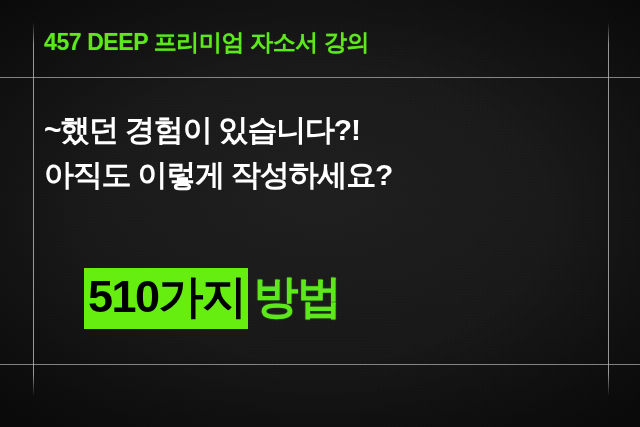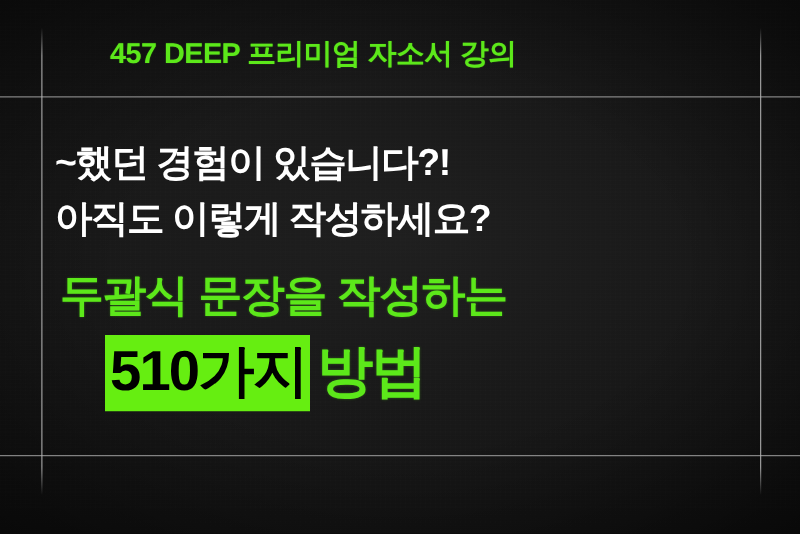--- a/index.html
+++ b/index.html
@@ -76,21 +76,20 @@
   #header-line {
     position: absolute;
     left: 44px;
     top: 27px;
     color: #5CE81A;
     font-size: 23px;
     font-weight: bold;
     letter-spacing: -0.4px;
     white-space: nowrap;
     text-shadow: 0 0 1px rgba(92,232,26,0.45);
-    margin-left: 44px;
   }
 
   .body-line {
     position: absolute;
     left: 44px;
     color: #ffffff;
     font-size: 30px;
     font-weight: bold;
     letter-spacing: -1.2px;
     white-space: nowrap;
@@ -152,20 +151,19 @@
   <div class="guide-h" id="guide-h-bottom"></div>
 
   <div id="content">
 
     <div id="header-line">457 DEEP 프리미엄 자소서 강의</div>
 
     <div class="body-line" id="body-line-1">~했던 경험이 있습니다?!</div>
 
     <div class="body-line" id="body-line-2">아직도 이렇게 작성하세요?</div>
 
-    <div id="green-line">두괄식 문장을 작성하는</div>
 
     <div id="final-line">
       <span id="highlight-text">510가지</span><span id="tail-text">방법</span>
     </div>
 
   </div>
 </div>
 
 </body></html>

